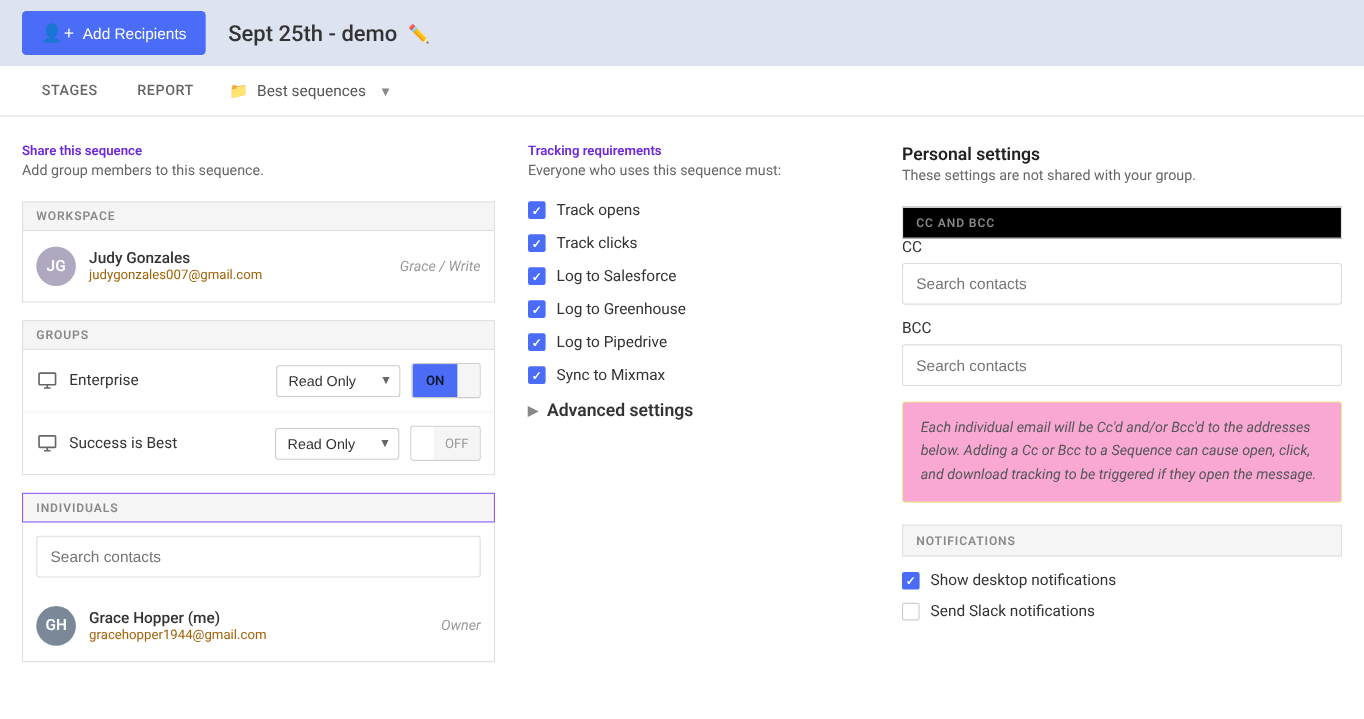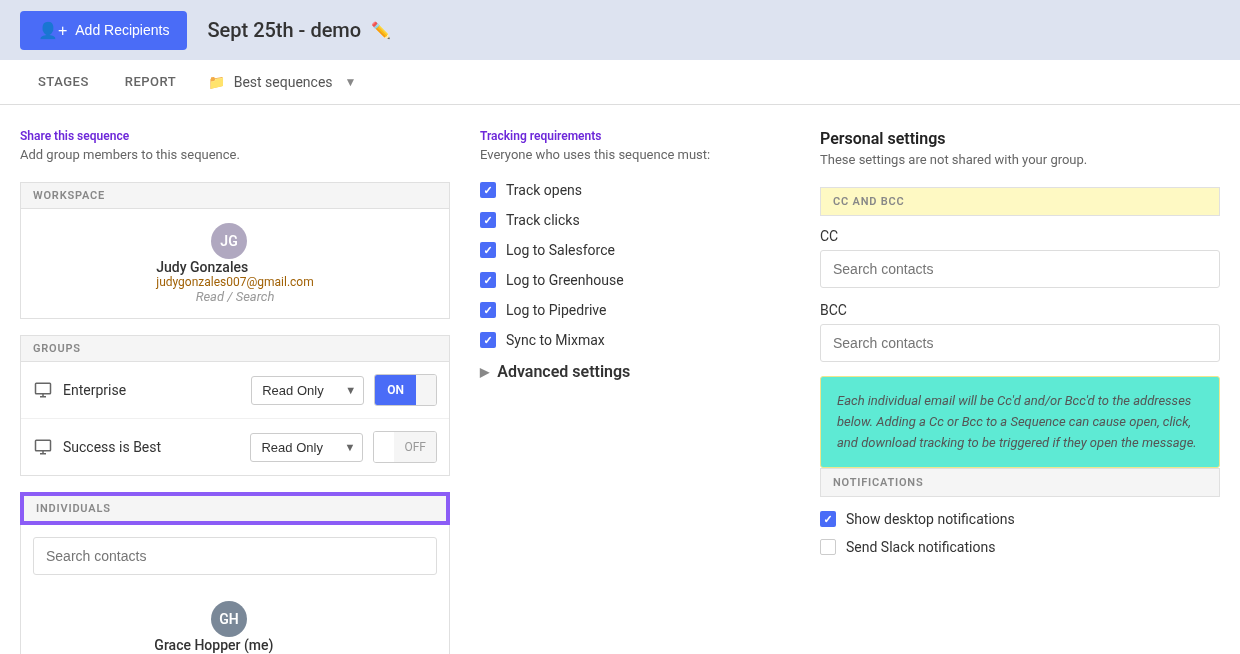--- a/index.html
+++ b/index.html
@@ -125,21 +125,20 @@
     .section-box {
       border: 1px solid #e0e0e0;
       border-top: none;
       margin-bottom: 16px;
     }
     .workspace-user {
       display: flex;
       align-items: center;
       padding: 14px 12px;
       border-bottom: 1px solid #f0f0f0;
-      flex-direction: column;
     }
     .workspace-user:last-child {
       border-bottom: none;
     }
     .avatar {
       width: 36px;
       height: 36px;
       border-radius: 50%;
       background: #c0c8d8;
       display: flex;
@@ -219,21 +218,21 @@
     }
     .toggle-wrapper {
       display: flex;
       border: 1px solid #ccc;
       border-radius: 3px;
       overflow: hidden;
       height: 32px;
     }
     .toggle-on {
       background: #4a6cf7;
-      color: #ffffff;
+      color: #0f172a;
       padding: 0 12px;
       display: flex;
       align-items: center;
       font-size: 12px;
       font-weight: 600;
       cursor: pointer;
     }
     .toggle-off {
       background: #f5f5f5;
       color: #aaa;
@@ -330,56 +329,56 @@
       color: #222;
       margin-bottom: 4px;
     }
     .personal-settings-desc {
       font-size: 13px;
       color: #666;
       margin-bottom: 20px;
     }
 
     .subsection-header {
-      background: #fef9c3;
+      background: #000000;
       border: 1px solid #e0e0e0;
       padding: 7px 12px;
       font-size: 11px;
       font-weight: 600;
       color: #888;
       letter-spacing: 0.8px;
       text-transform: uppercase;
-      margin-bottom: 12px;
     }
 
     .field-label {
       font-size: 14px;
       color: #333;
       margin-bottom: 6px;
       font-weight: 400;
     }
     .search-contacts-right {
       width: 100%;
       border: 1px solid #ddd;
       border-radius: 3px;
       padding: 10px 12px;
       font-size: 14px;
       color: #999;
       outline: none;
       margin-bottom: 14px;
     }
 
     .info-box {
-      background: #5eead4;
+      background: #f9a8d4;
       border: 1px solid #f0e68c;
       border-radius: 3px;
       padding: 14px 16px;
       font-size: 13px;
       color: #555;
       line-height: 1.6;
+      margin-bottom: 20px;
       font-style: italic;
     }
 
     .notifications-header {
       background: #f5f5f5;
       border: 1px solid #e0e0e0;
       padding: 7px 12px;
       font-size: 11px;
       font-weight: 600;
       color: #888;
@@ -421,21 +420,21 @@
       background: #fff;
       flex-shrink: 0;
       cursor: pointer;
     }
 
     .individuals-section {
       margin-bottom: 0;
     }
     .individuals-header {
       background: #f5f5f5;
-      border: 4px solid #8b5cf6;
+      border: 1px solid #8b5cf6;
       padding: 6px 12px;
       font-size: 11px;
       font-weight: 600;
       color: #888;
       letter-spacing: 0.8px;
       text-transform: uppercase;
     }
     .individuals-body {
       border: 1px solid #e0e0e0;
       border-top: none;
@@ -476,21 +475,21 @@
     <div class="section-desc">Add group members to this sequence.</div>
 
     <div class="section-header">WORKSPACE</div>
     <div class="section-box">
       <div class="workspace-user">
         <div class="avatar jg-circle">JG</div>
         <div class="user-info">
           <div class="user-name">Judy Gonzales</div>
           <div class="user-email">judygonzales007@gmail.com</div>
         </div>
-        <div class="user-role">Read / Search</div>
+        <div class="user-role">Grace / Write</div>
       </div>
     </div>
 
     <div class="groups-section">
       <div class="section-header">GROUPS</div>
       <div class="section-box">
 
         <div class="group-row">
           <div class="group-icon">
             <svg width="18" height="18" viewBox="0 0 24 24" fill="none" stroke="#666" stroke-width="2">

